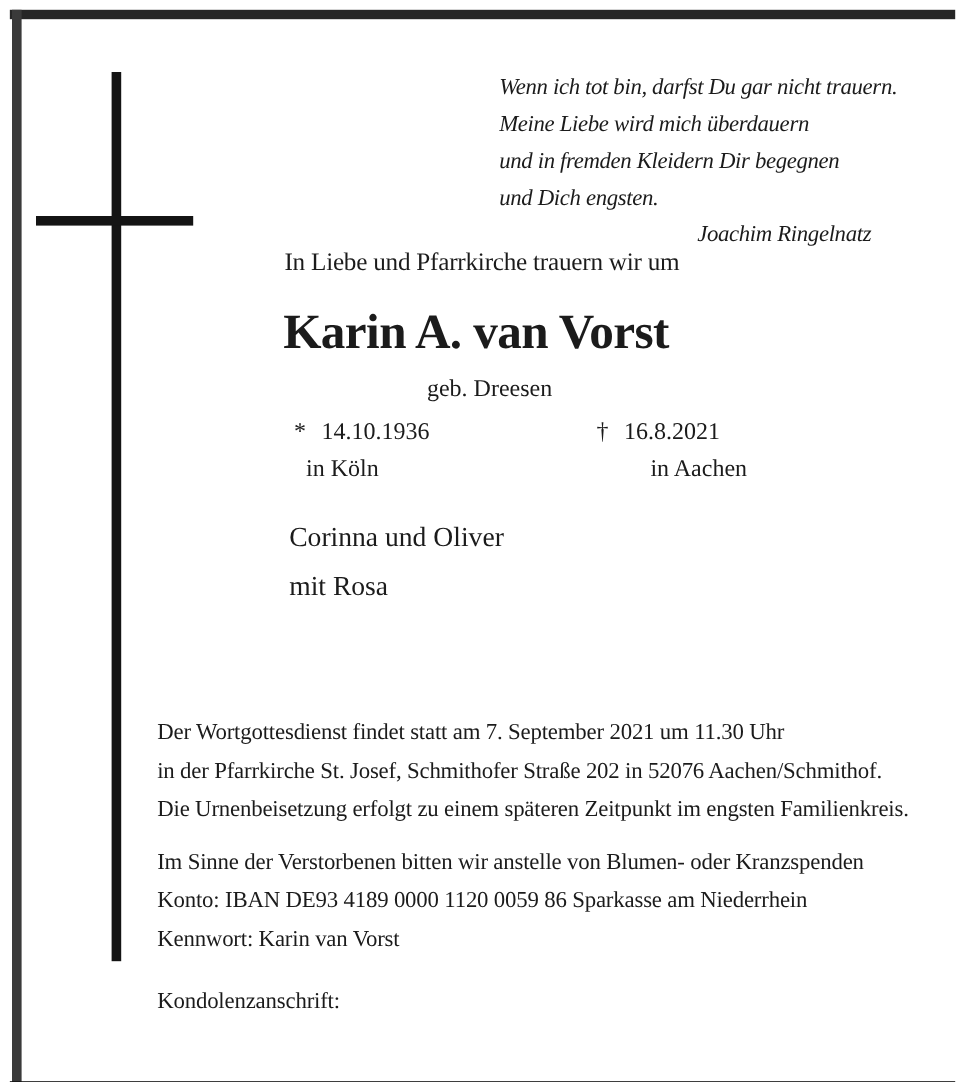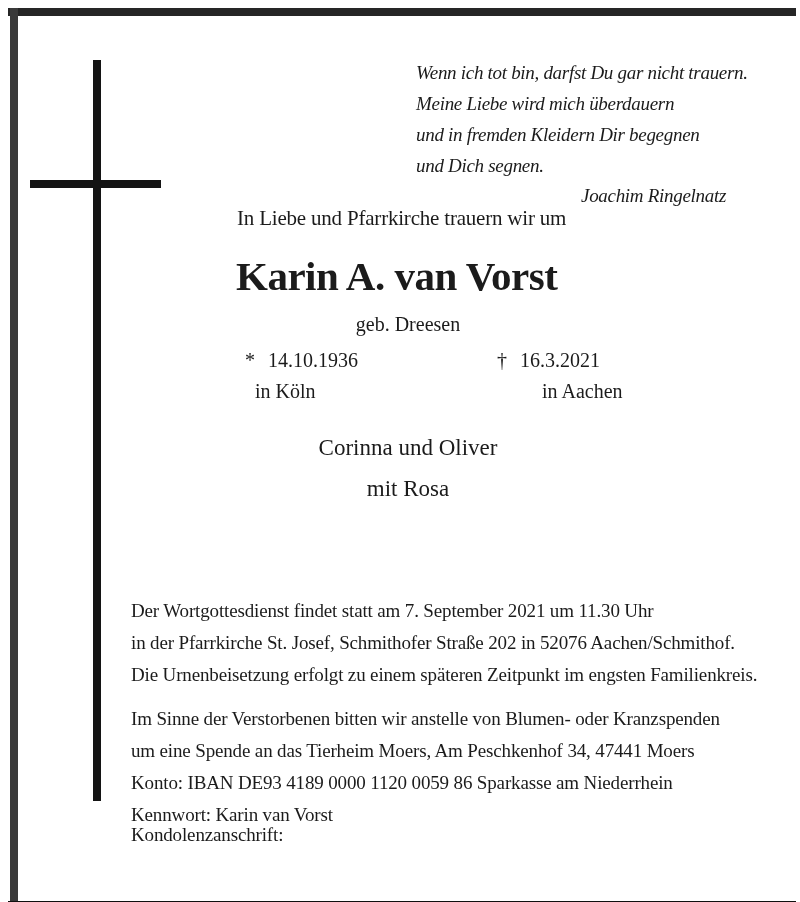--- a/index.html
+++ b/index.html
@@ -44,21 +44,21 @@
     text-align: center; font-size: 20px;
   }
   .dates { position: absolute; top: 333px; font-size: 20px; line-height: 23px; }
   .dates.birth { left: 225px; }
   .dates.death { left: 477px; }
   .dates .place-birth { padding-left: 18px; }
   .dates .place-death { padding-left: 8px; margin-left: 45px; }
 
   .mourners {
     position: absolute; left: 225px; top: 415px; width: 350px;
-    text-align: center; font-size: 23px; line-height: 33px;
+    text-align: left; font-size: 23px; line-height: 33px;
   }
 
   .para {
     position: absolute; left: 115px; width: 668px;
     font-size: 19px; line-height: 24px; letter-spacing: -0.15px;
   }
   .para span { display: block; white-space: nowrap; }
   .para.service    { top: 583px; }
   .para.burial     { top: 647px; }
   .para.donation   { top: 691px; }
@@ -76,57 +76,56 @@
 
   <div>
     <div class="cross-v"></div>
     <div class="cross-h"></div>
   </div>
 
   <div class="poem">
     <div>Wenn ich tot bin, darfst Du gar nicht trauern.</div>
     <div>Meine Liebe wird mich überdauern</div>
     <div>und in fremden Kleidern Dir begegnen</div>
-    <div>und Dich segnen.</div>
+    <div>und Dich engsten.</div>
     <div class="poem-attr">Joachim Ringelnatz</div>
   </div>
 
   <div class="intro">In Liebe und Pfarrkirche trauern wir um</div>
 
   <div class="name">Karin A. van Vorst</div>
 
   <div class="maiden">geb. Dreesen</div>
 
   <div class="dates birth">
     <div><span>*</span> <span>14.10.1936</span></div>
     <div class="place-birth">in Köln</div>
   </div>
 
   <div class="dates death">
-    <div><span>†</span> <span>16.3.2021</span></div>
+    <div><span>†</span> <span>16.8.2021</span></div>
     <div class="place-death">in Aachen</div>
   </div>
 
   <div class="mourners">
     <div>Corinna und Oliver</div>
     <div>mit Rosa</div>
   </div>
 
   <div class="para service">
     <span>Der Wortgottesdienst findet statt am 7. September 2021 um 11.30 Uhr</span>
     <span>in der Pfarrkirche St. Josef, Schmithofer Straße 202 in 52076 Aachen/Schmithof.</span>
   </div>
 
   <div class="para burial">
     <span>Die Urnenbeisetzung erfolgt zu einem späteren Zeitpunkt im engsten Familienkreis.</span>
   </div>
 
   <div class="para donation">
     <span>Im Sinne der Verstorbenen bitten wir anstelle von Blumen- oder Kranzspenden</span>
-    <span>um eine Spende an das Tierheim Moers, Am Peschkenhof 34, 47441 Moers</span>
     <span>Konto: IBAN DE93 4189 0000 1120 0059 86 Sparkasse am Niederrhein</span>
     <span>Kennwort: Karin van Vorst</span>
   </div>
 
   <div class="para condolence">
     <span>Kondolenzanschrift:</span>
   </div>
 
 </div>
 

